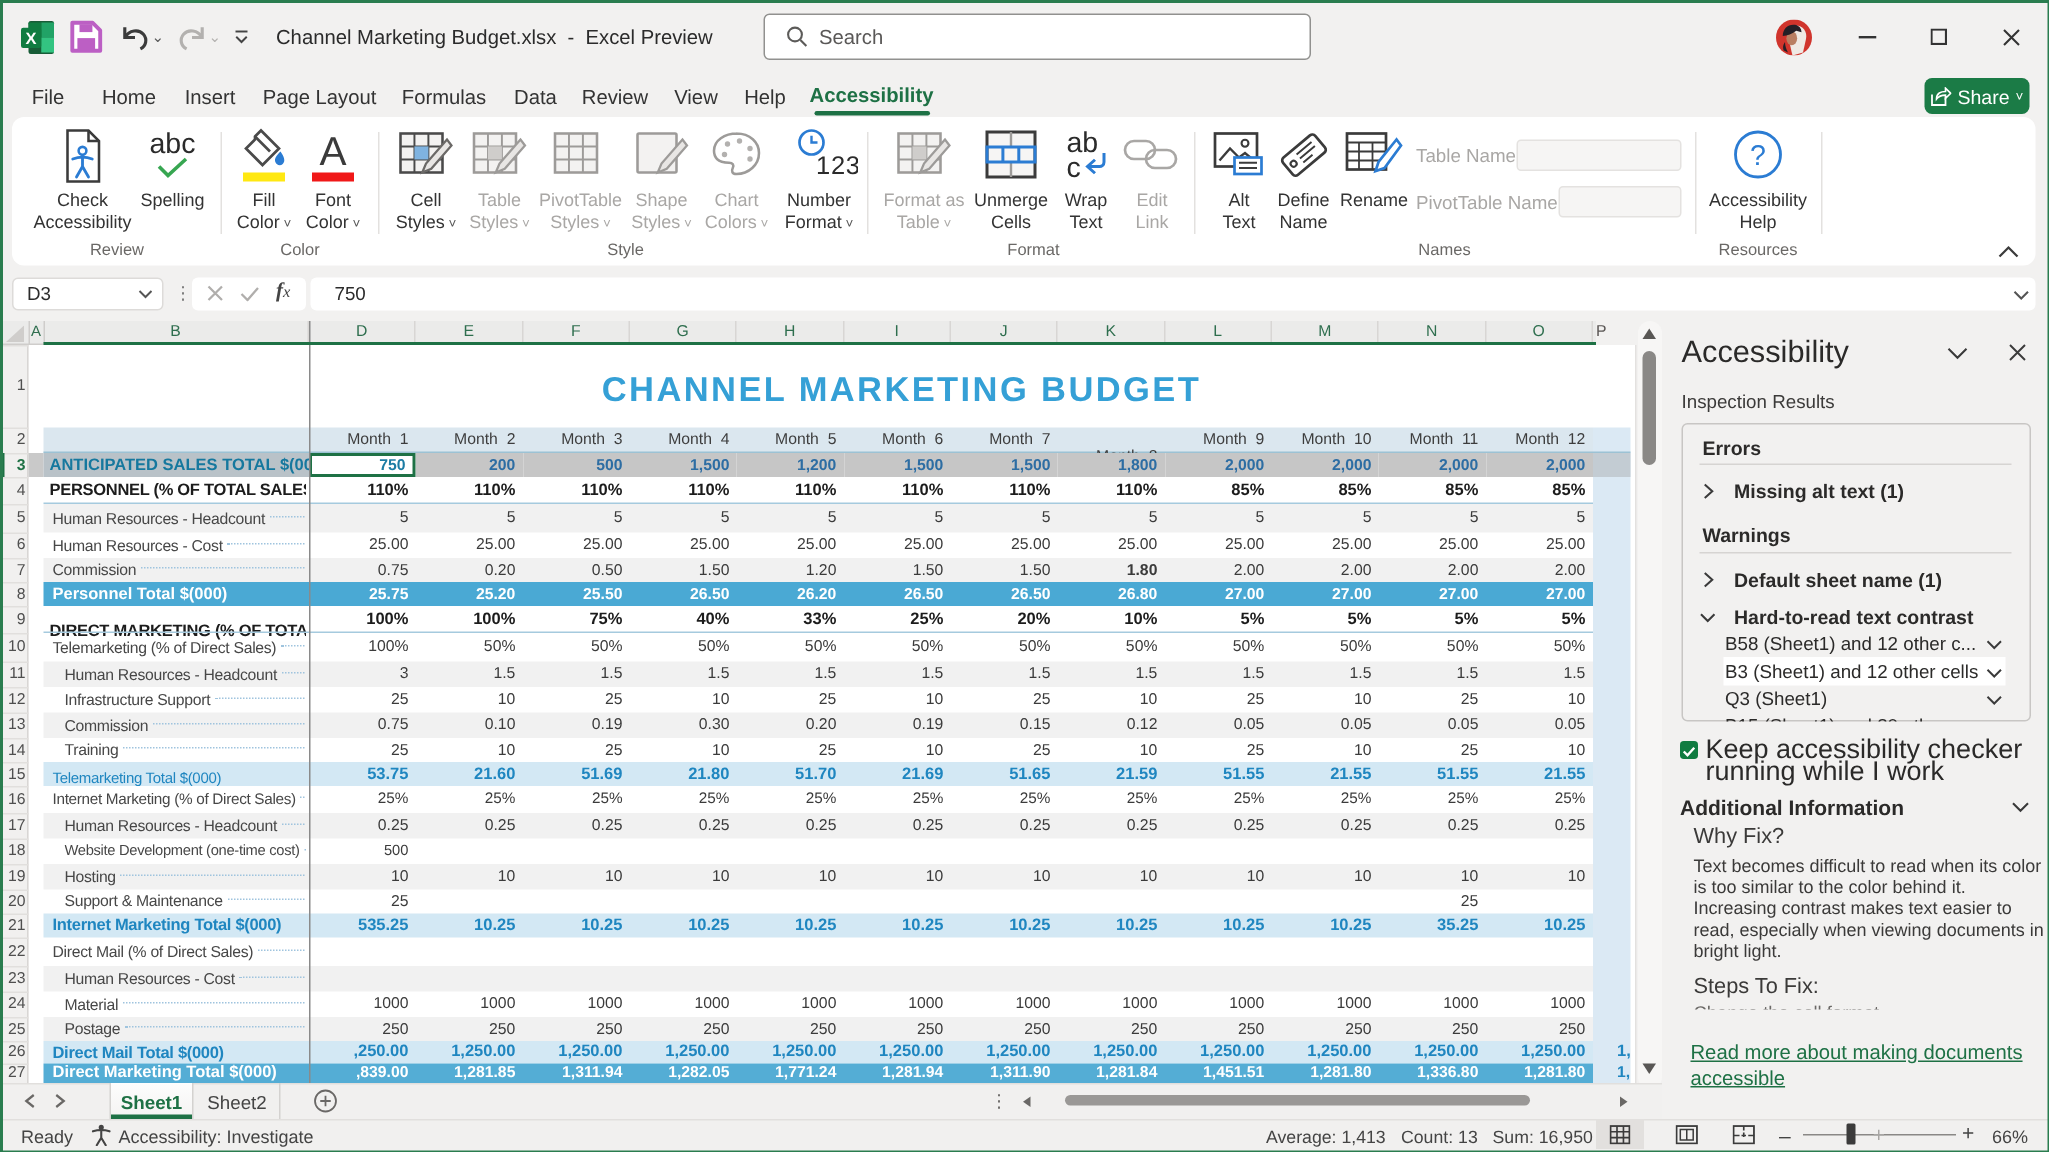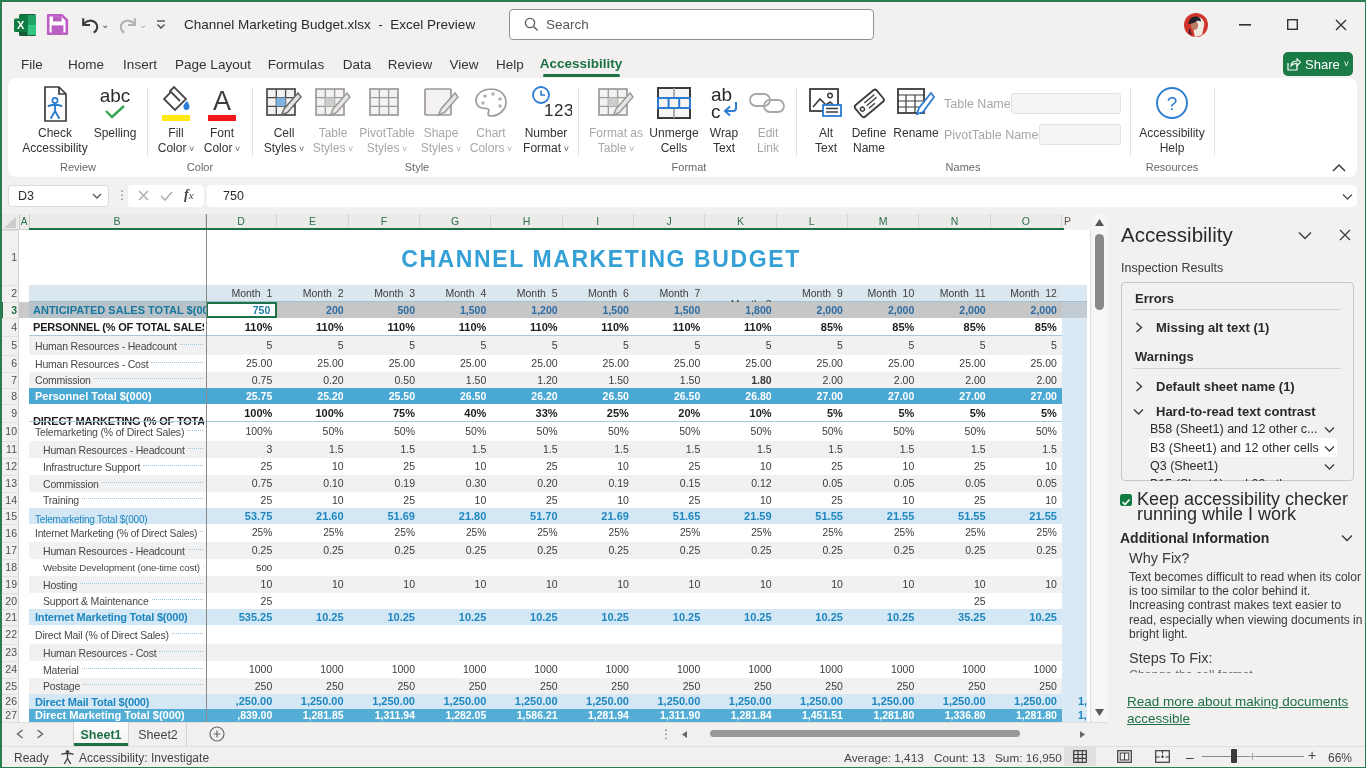--- a/index.html
+++ b/index.html
@@ -1174,21 +1174,21 @@
 <div class="ab " style="left:277.3px;top:709.0px;width:71.3px;height:13.0px;">
     <div class="num" style="color:#fff;font-weight:bold;line-height:13px">1,281.85</div>
   </div>
 <div class="ab " style="left:348.7px;top:709.0px;width:71.3px;height:13.0px;">
     <div class="num" style="color:#fff;font-weight:bold;line-height:13px">1,311.94</div>
   </div>
 <div class="ab " style="left:420.0px;top:709.0px;width:71.3px;height:13.0px;">
     <div class="num" style="color:#fff;font-weight:bold;line-height:13px">1,282.05</div>
   </div>
 <div class="ab " style="left:491.3px;top:709.0px;width:71.3px;height:13.0px;">
-    <div class="num" style="color:#fff;font-weight:bold;line-height:13px">1,586.21</div>
+    <div class="num" style="color:#fff;font-weight:bold;line-height:13px">1,771.24</div>
   </div>
 <div class="ab " style="left:562.6px;top:709.0px;width:71.3px;height:13.0px;">
     <div class="num" style="color:#fff;font-weight:bold;line-height:13px">1,281.94</div>
   </div>
 <div class="ab " style="left:634.0px;top:709.0px;width:71.3px;height:13.0px;">
     <div class="num" style="color:#fff;font-weight:bold;line-height:13px">1,311.90</div>
   </div>
 <div class="ab " style="left:705.3px;top:709.0px;width:71.3px;height:13.0px;">
     <div class="num" style="color:#fff;font-weight:bold;line-height:13px">1,281.84</div>
   </div>

